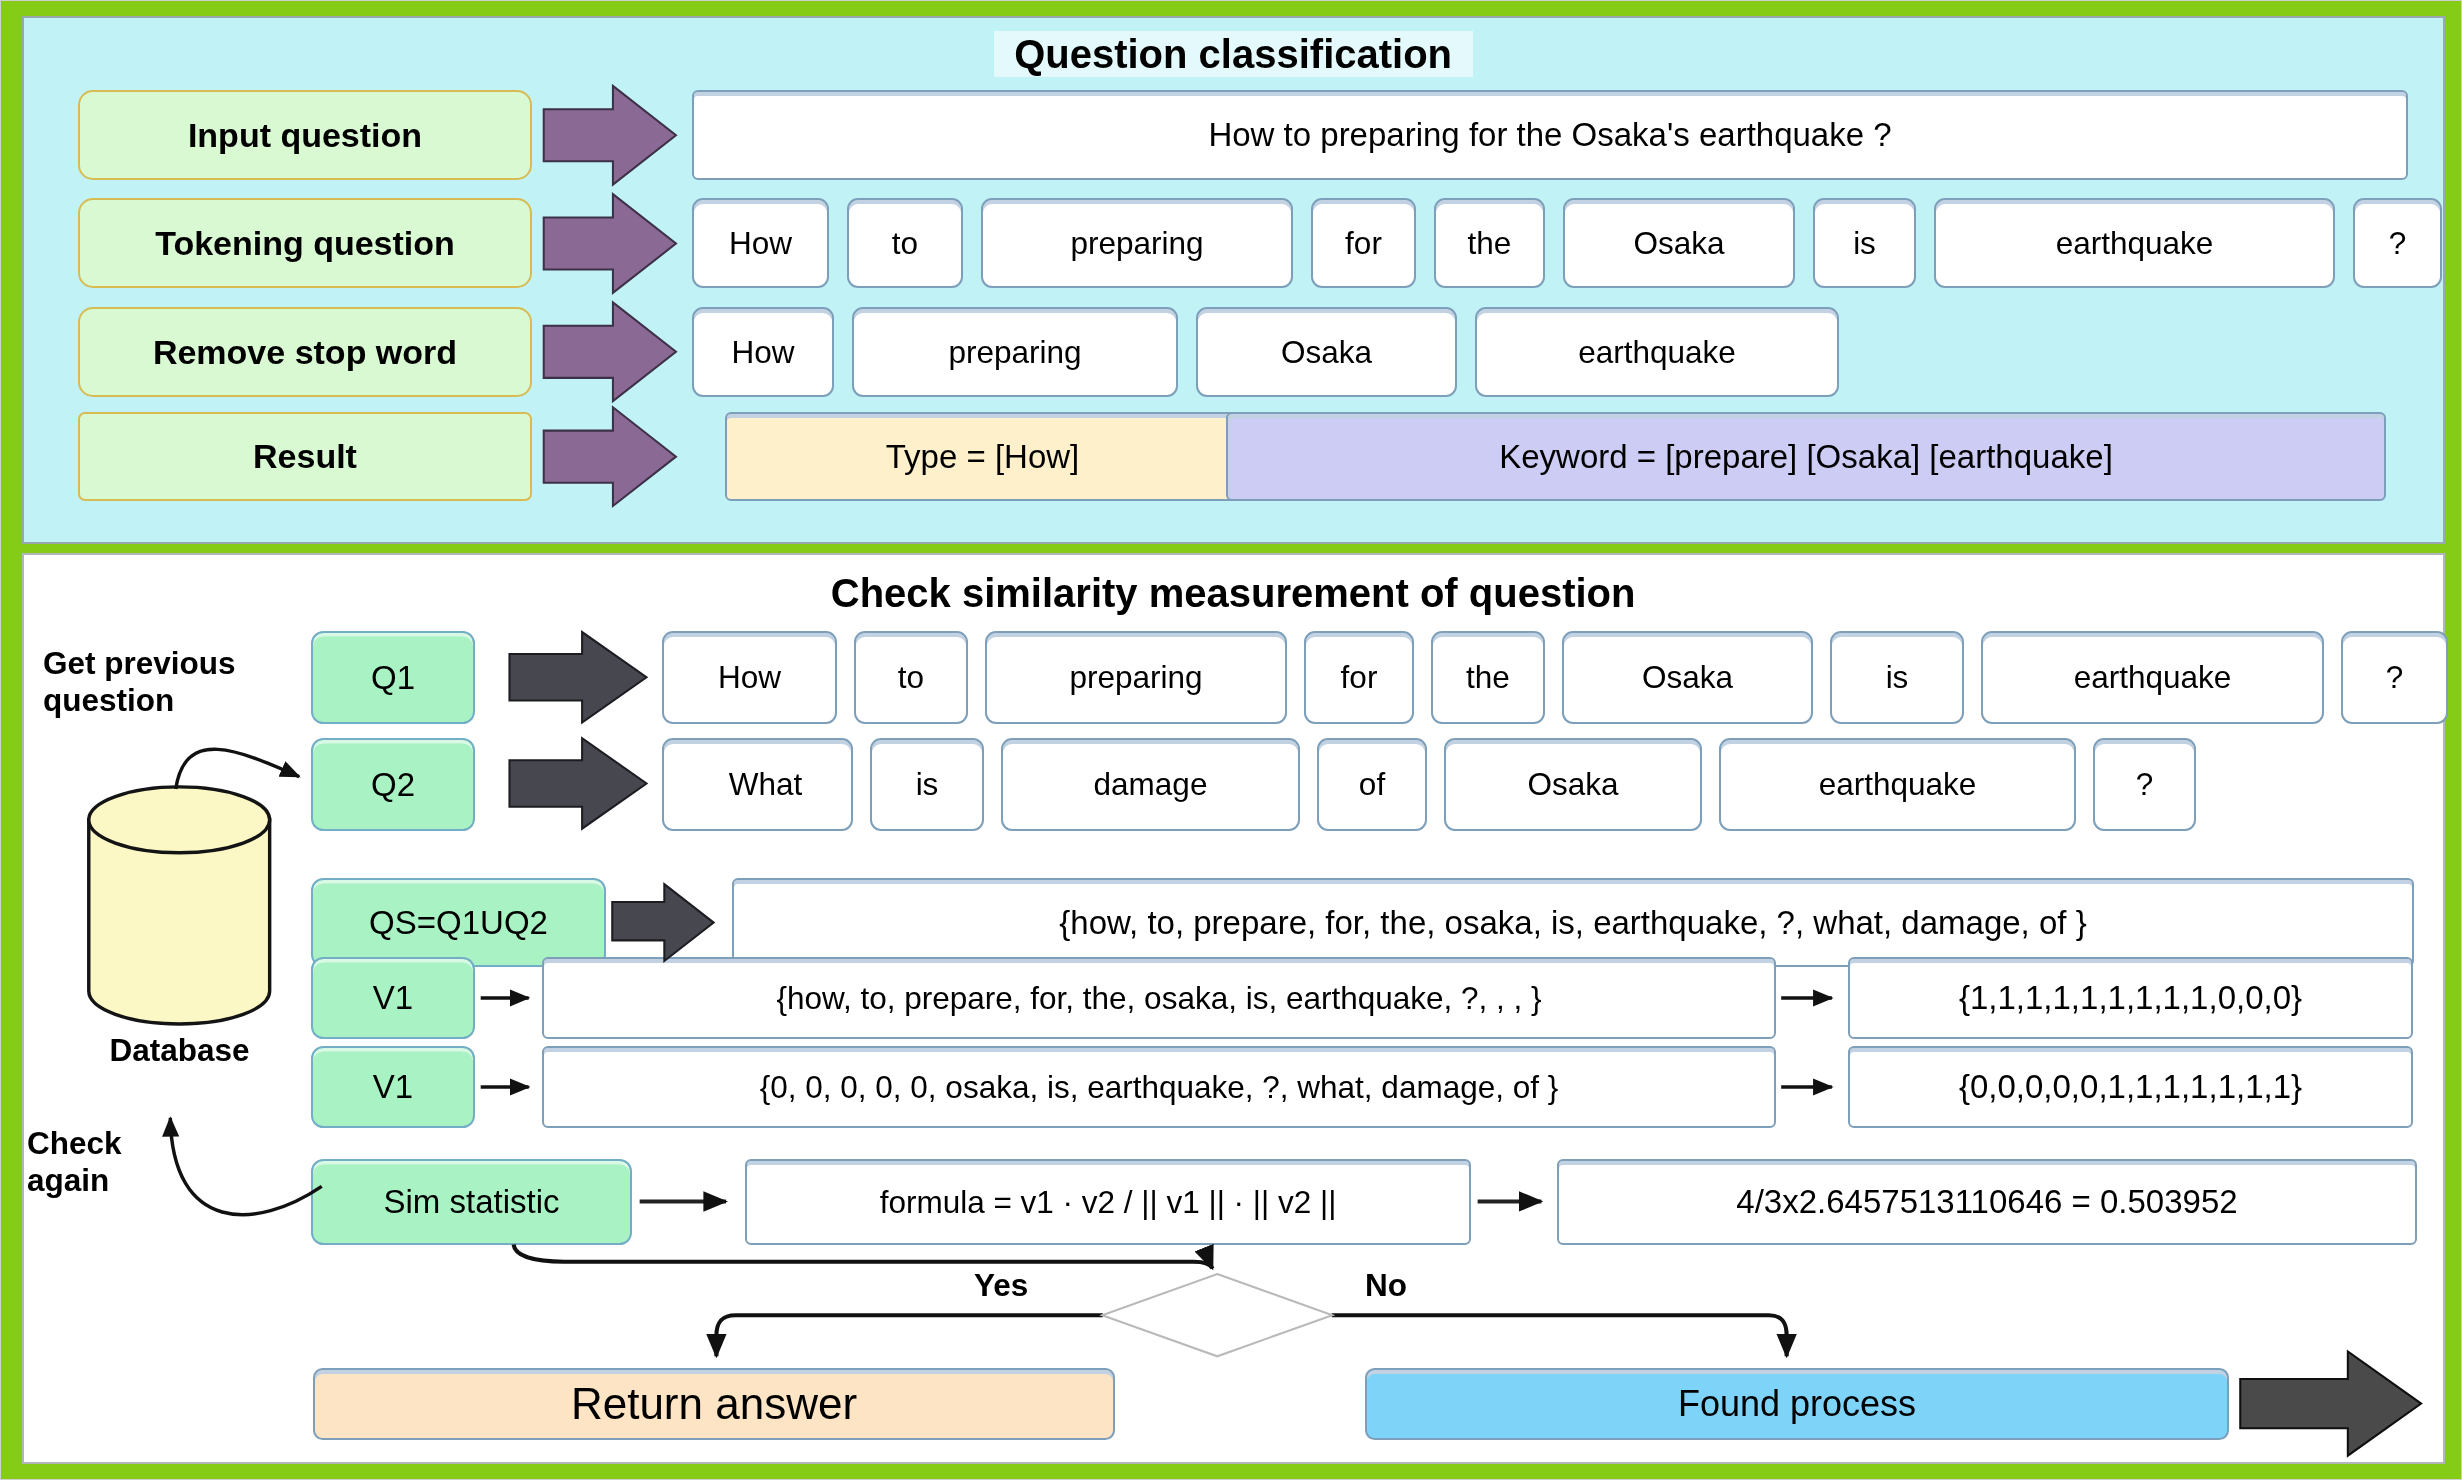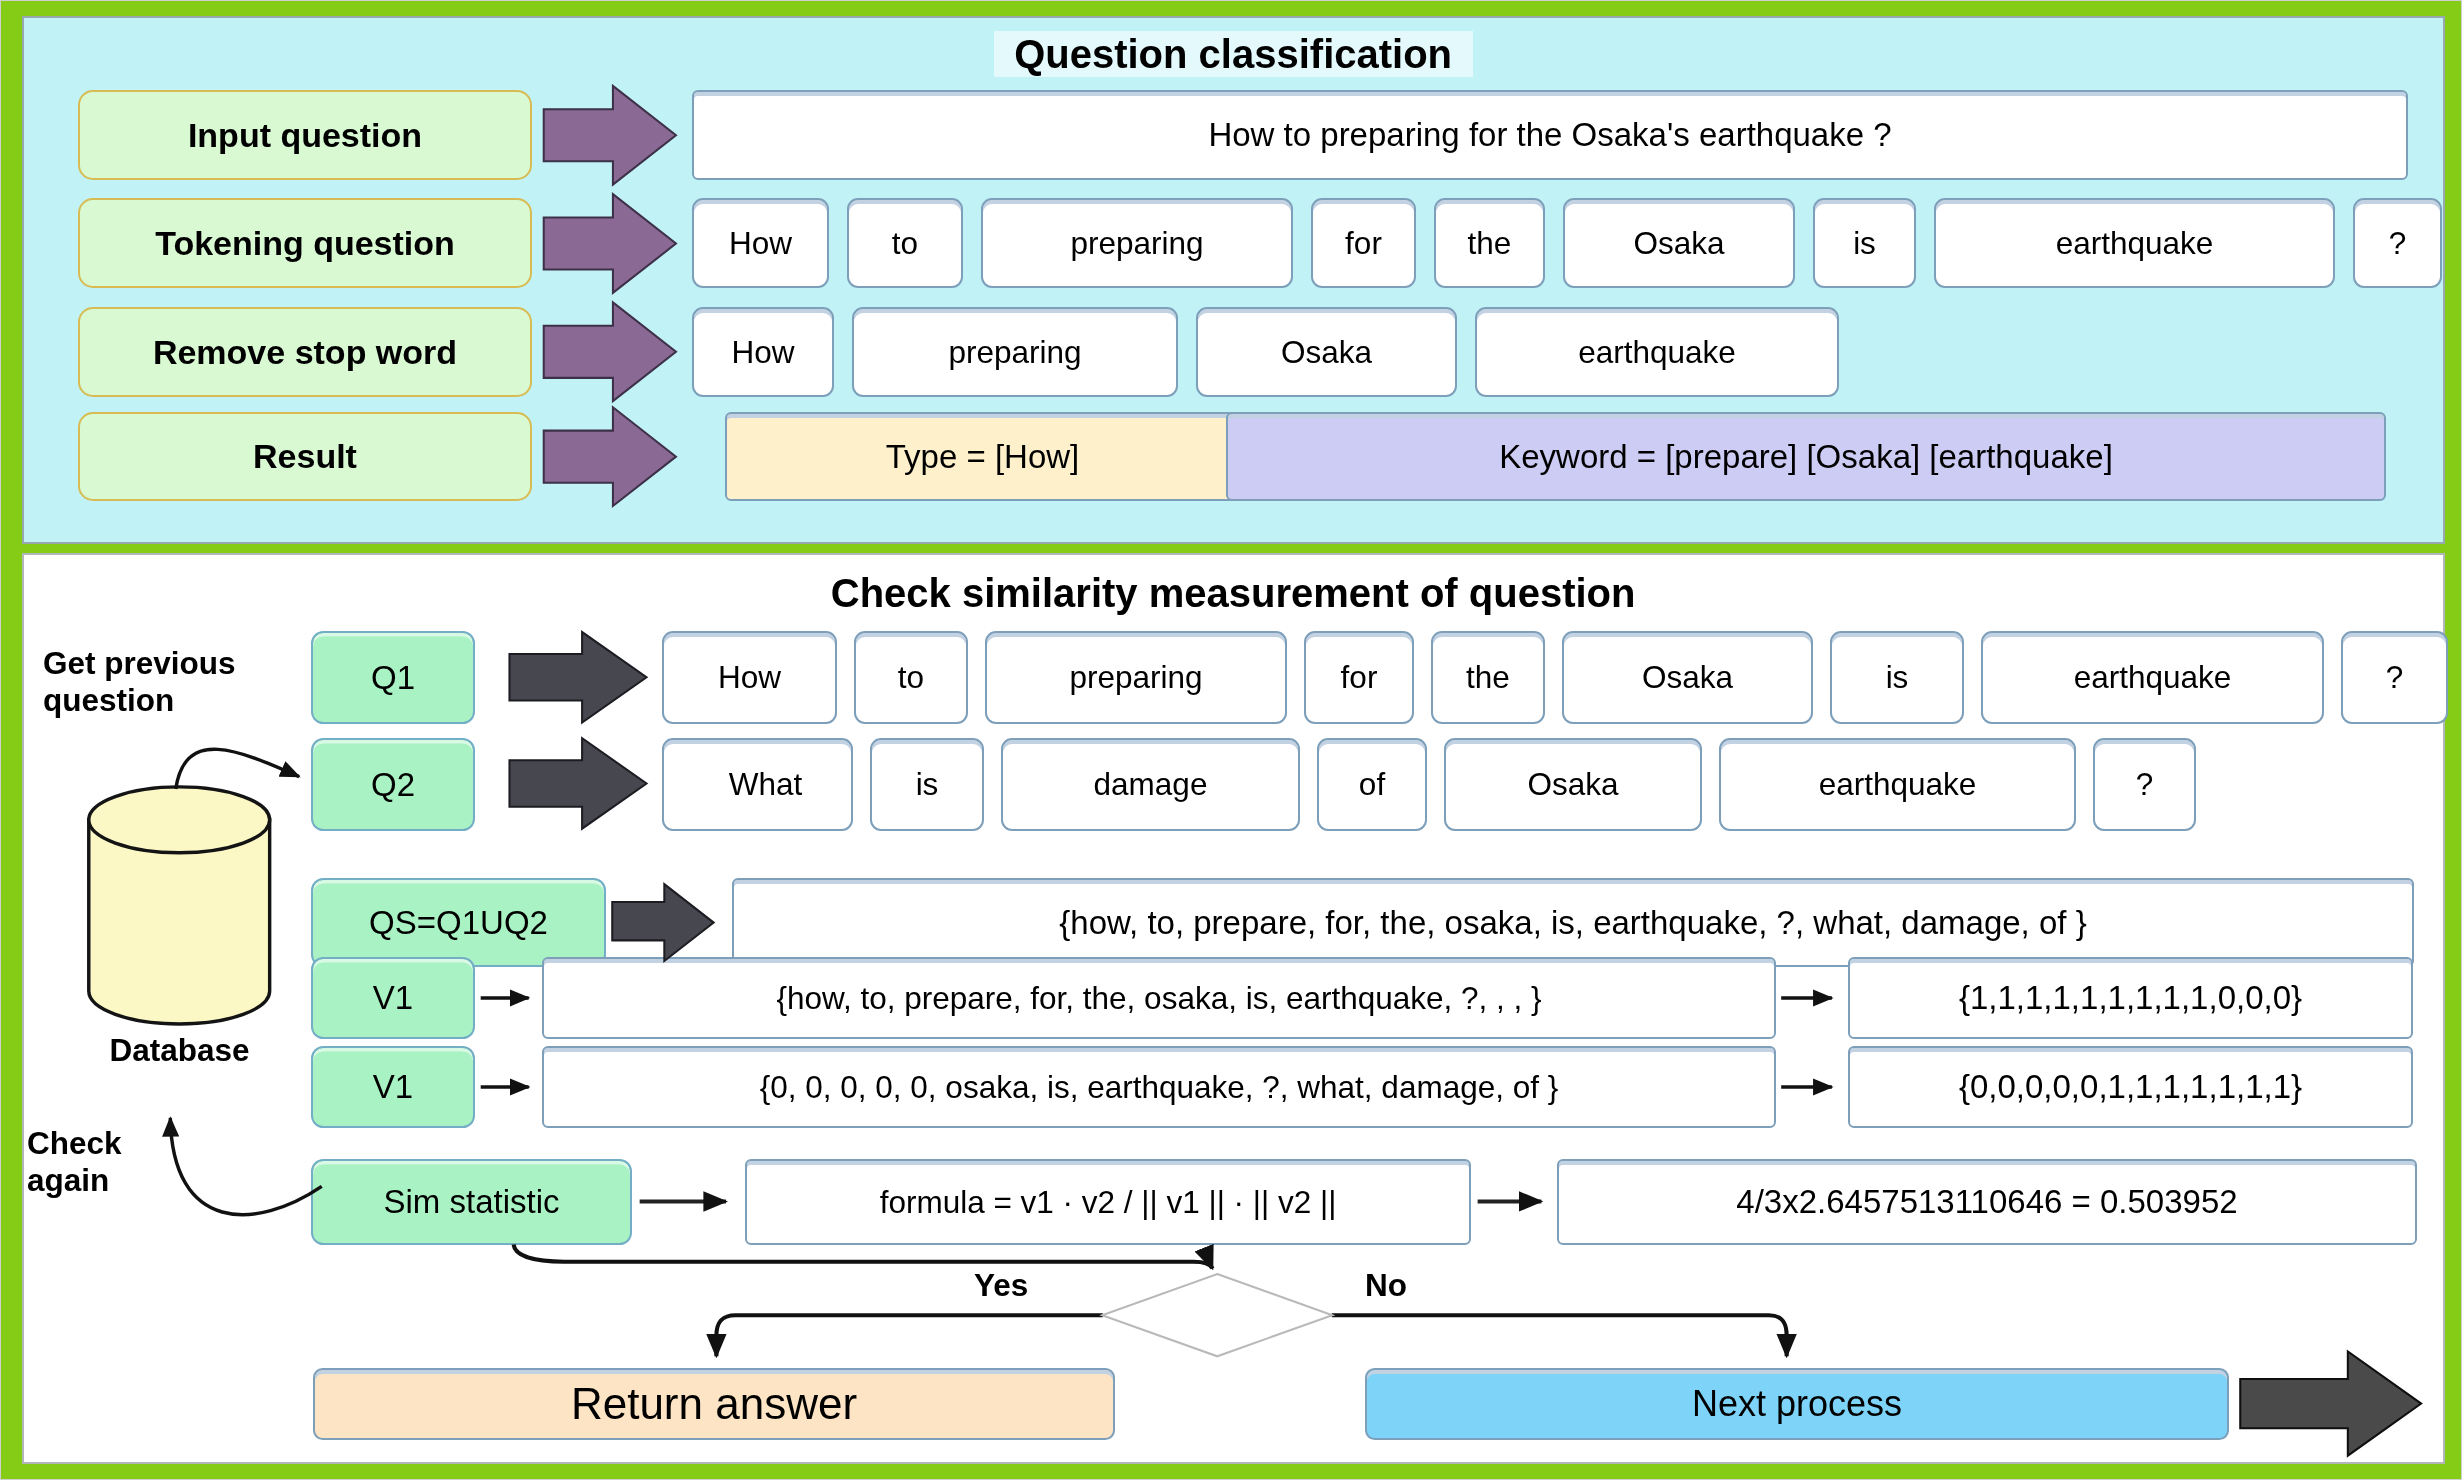--- a/index.html
+++ b/index.html
@@ -89,21 +89,21 @@
         <span>preparing</span>
       </div>
     <div class="tok" style="width:257px;">
         <span>Osaka</span>
       </div>
     <div class="tok" style="width:360px;">
         <span>earthquake</span>
       </div>
   </div>
 
-  <div class="abs g1" style="left:77px;top:411px;width:454px;height:89px;">
+  <div class="abs g1" style="left:77px;top:411px;width:454px;height:89px;border-radius:7px;">
     <span>Result</span>
   </div>
   <div class="abs wbox ybox" style="left:691px;top:411px;width:515px;height:89px;margin-left:33px;">
     <span>Type = [How]</span>
   </div>
   <div class="abs wbox kbox" style="left:1225px;top:411px;width:1160px;height:89px;">
     <span>Keyword = [prepare] [Osaka] [earthquake]</span>
   </div>
 
   <div class="abs p2" style="left:20.6px;top:552px;width:2423px;height:911px;"></div>
@@ -229,21 +229,21 @@
     <span>Yes</span>
   </div>
   <div class="abs blbl" style="left:1364px;top:1266px;">
     <span>No</span>
   </div>
 
   <div class="abs wbox rbox" style="left:312px;top:1367px;width:802px;height:72px;">
     <span>Return answer</span>
   </div>
   <div class="abs wbox nbox" style="left:1364px;top:1367px;width:864px;height:72px;">
-    <span>Next process</span>
+    <span>Found process</span>
   </div>
 
   <svg width="2462" height="1480" viewBox="0 0 3593 2160">
     <defs>
       <marker id="ah" viewBox="0 0 12 10" refX="11" refY="5" markerWidth="6" markerHeight="5" orient="auto">
         <path d="M0,0 L12,5 L0,10 Z" fill="#111"></path>
       </marker>
     </defs>
 
     <polygon points="792,158 893,158 893,124 985,196 893,268 893,234 792,234" fill="#8a6a94" stroke="#3d3048" stroke-width="3"></polygon>

